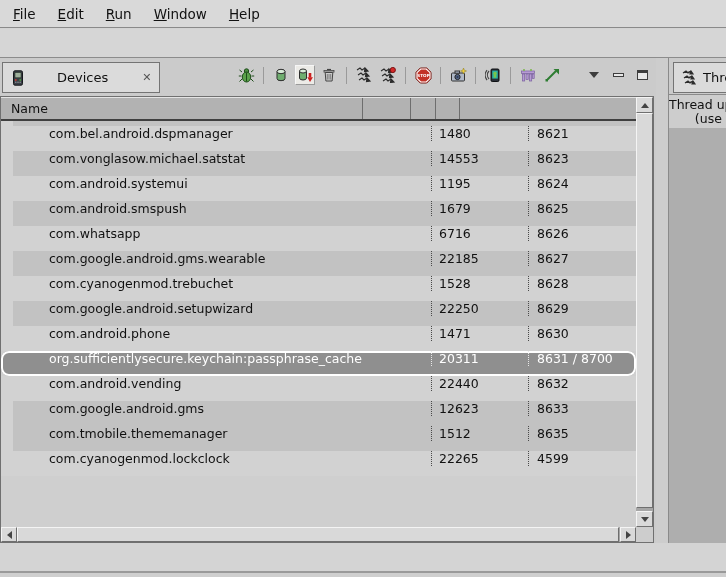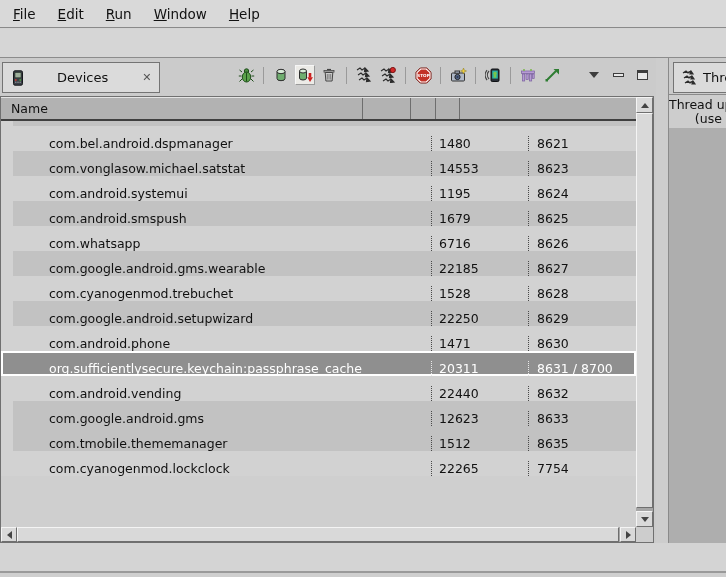--- a/index.html
+++ b/index.html
@@ -53,23 +53,23 @@
     background:#b2b2b2; border-top:1px solid #e4e4e4; border-bottom:2px solid #3f3f3f; display:flex; font-size:12.5px; }
   .hcell{ height:100%; display:flex; align-items:center; border-right:1px solid #6e6e6e; }
   .hcell:nth-child(1){ width:362px; padding-left:10px; }
   .hcell:nth-child(2){ width:48px; }
   .hcell:nth-child(3){ width:25px; }
   .hcell:nth-child(4){ width:24px; }
   .hcell:nth-child(5){ width:108px; border-right:none; }
 
   .rows{ position:absolute; left:0; top:24px; width:635px; height:406px; overflow:hidden; background:#cfcfcf; }
   .sliver{ height:5px; background:linear-gradient(90deg,#d2d2d2 0 12px,#c2c2c2 12px); }
-  .row{ height:25px; display:flex; font-size:12.5px; background:#d2d2d2; align-items:flex-end; }
+  .row{ height:25px; display:flex; font-size:12.5px; background:#d2d2d2; align-items:flex-start; }
   .row.alt{ background:linear-gradient(90deg,#d2d2d2 0 12px,#c2c2c2 12px); }
-  .row.selected{ background:#8f8f8f; color:#fff; box-shadow:inset 0 0 0 2px #ffffff; }
+  .row.selected{ background:#8f8f8f; color:#fff; box-shadow:inset 0 0 0 2px #ffffff;border-radius:8px; }
   .cell{ display:flex; align-items:center; overflow:hidden; white-space:nowrap; }
   .cell.c-name{ width:430px; padding-left:48px; }
   .cell.c-pid{ width:48px; padding-left:7px; }
   .cell.c-a{ width:25px; }
   .cell.c-b{ width:24px; }
   .cell.c-port{ width:108px; padding-left:8px; }
   .cell + .cell{ border-left:1px dotted #4a4a4a; }
   .row.selected .cell + .cell{ border-left-color:#e9e9e9; }
 
   
@@ -405,21 +405,21 @@
           <div class="cell c-pid">1512</div>
           <div class="cell c-a"></div>
           <div class="cell c-b"></div>
           <div class="cell c-port">8635</div>
         </div>
         <div class="row">
           <div class="cell c-name">com.cyanogenmod.lockclock</div>
           <div class="cell c-pid">22265</div>
           <div class="cell c-a"></div>
           <div class="cell c-b"></div>
-          <div class="cell c-port">7754</div>
+          <div class="cell c-port">4599</div>
         </div>
       </div>
 
     <div class="vscroll">
       <div class="sbtn" style="left:0;top:0;width:17px;height:16px;">
           <div class="tri-up"></div>
         </div>
       <div class="sthumb" style="left:0;top:16px;width:17px;height:395px;"></div>
       <div class="sbtn" style="left:0;top:414px;width:17px;height:16px;">
           <div class="tri-down"></div>

